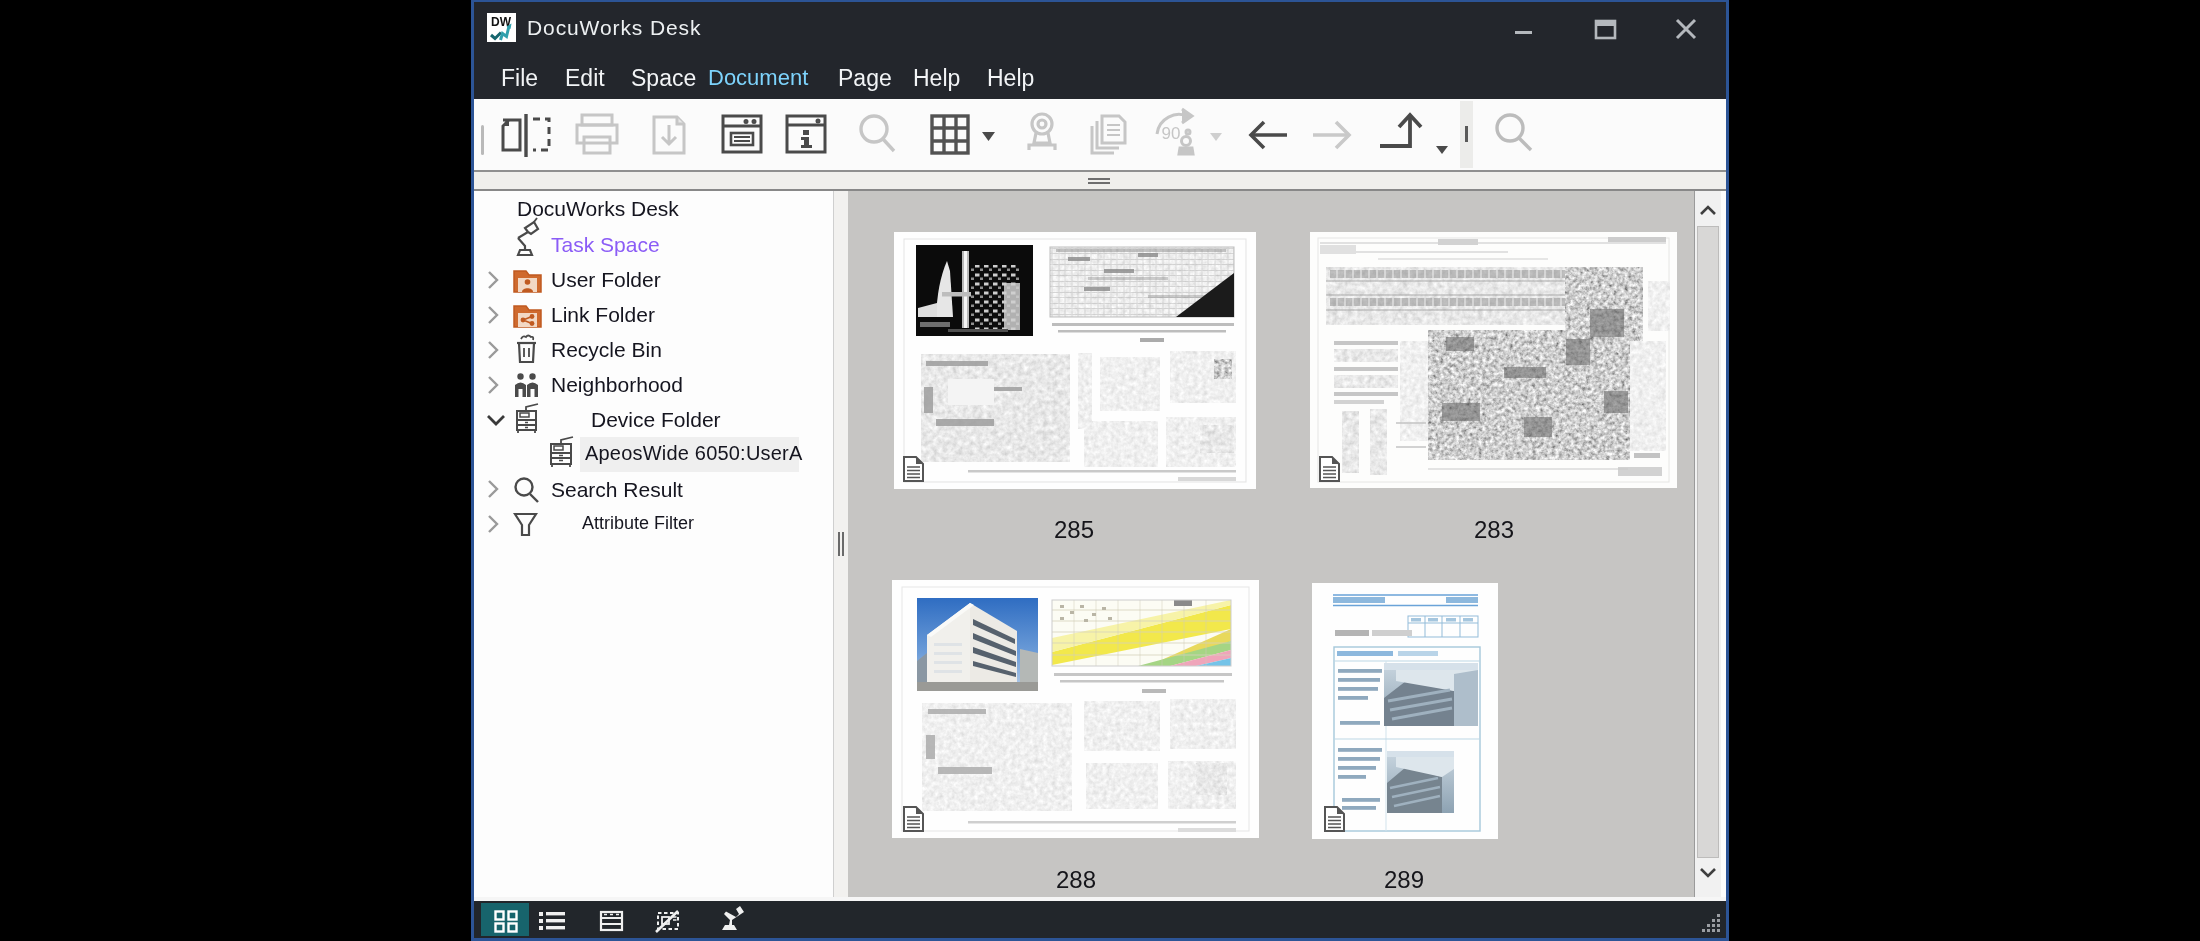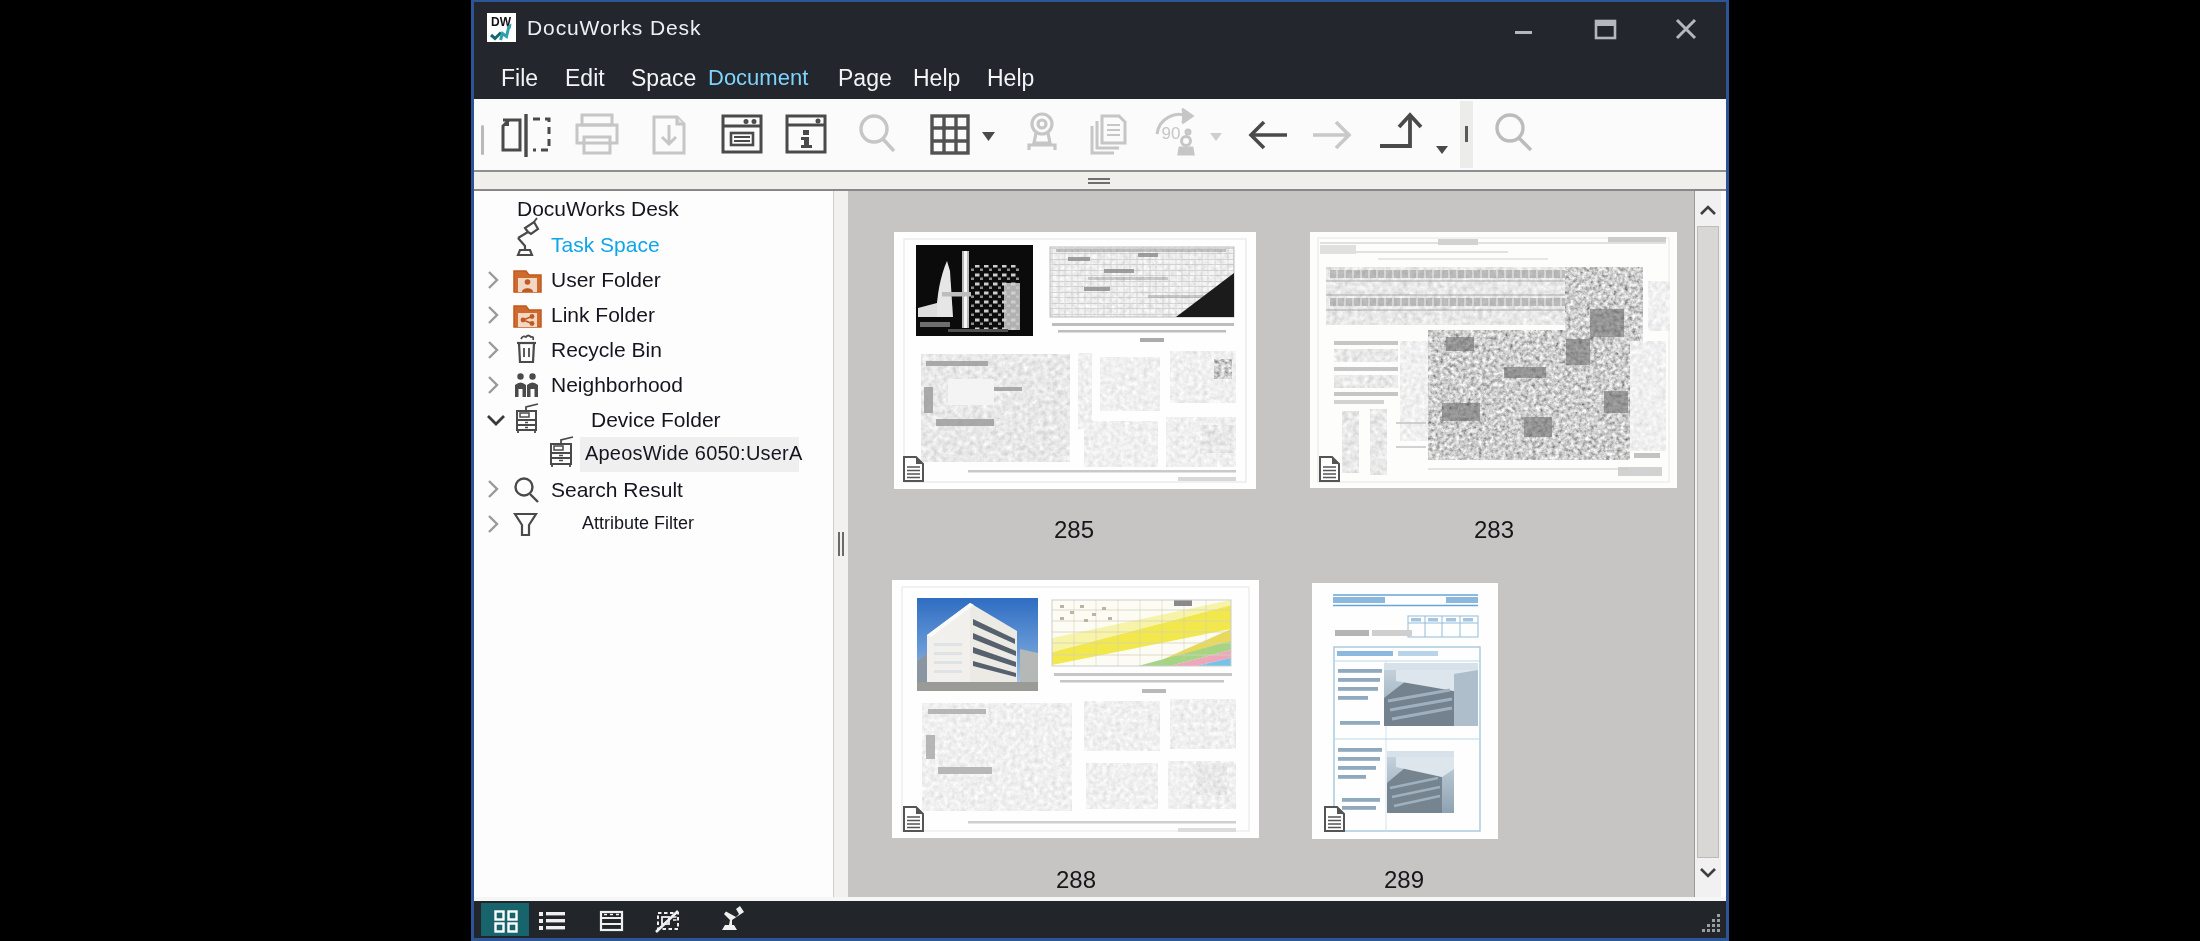--- a/index.html
+++ b/index.html
@@ -258,21 +258,21 @@
   <g fill="none" stroke="#4a4a4a" stroke-width="2.4">
     <circle cx="50" cy="296" r="8.5"></circle>
     <line x1="56" y1="303" x2="64" y2="311"></line>
   </g>
 
   <g fill="none" stroke="#4a4a4a" stroke-width="2.2">
     <path d="M41 323 L62 323 L55 334 L55 344 L48 344 L48 334 Z"></path>
   </g>
 </svg>
 <div class="abs" style="left:517px;top:197px;font-size:21px;color:#15151f;">DocuWorks Desk</div>
-<div class="abs" style="left:551px;top:233px;font-size:21px;color:#0ea5e9;">Task Space</div>
+<div class="abs" style="left:551px;top:233px;font-size:21px;color:#8b5cf6;">Task Space</div>
 <div class="abs" style="left:551px;top:268px;font-size:21px;color:#15151f;">User Folder</div>
 <div class="abs" style="left:551px;top:303px;font-size:21px;color:#15151f;">Link Folder</div>
 <div class="abs" style="left:551px;top:338px;font-size:21px;color:#15151f;">Recycle Bin</div>
 <div class="abs" style="left:551px;top:373px;font-size:21px;color:#15151f;">Neighborhood</div>
 <div class="abs" style="left:551px;top:408px;font-size:21px;color:#15151f;margin-left:40px;">Device Folder</div>
 <div class="abs" style="left:585px;top:442px;font-size:20px;letter-spacing:0.2px;color:#15151f;">ApeosWide 6050:UserA</div>
 <div class="abs" style="left:551px;top:478px;font-size:21px;color:#15151f;">Search Result</div>
 <div class="abs" style="left:582px;top:513px;font-size:18px;color:#15151f;">Attribute Filter</div>
 
 <svg class="abs" style="left:848px;top:191px;" width="846" height="706" viewBox="0 0 846 706">

